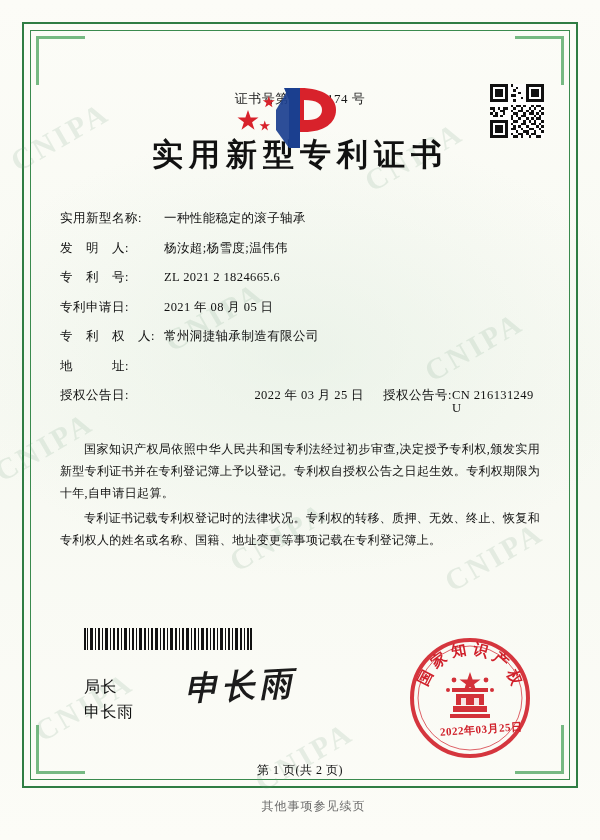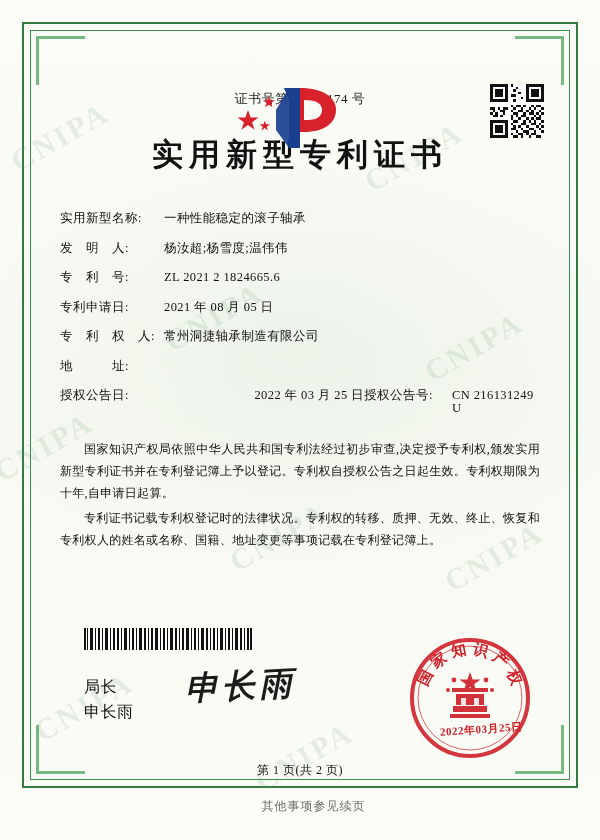--- a/index.html
+++ b/index.html
@@ -149,20 +149,21 @@
     flex: 1;
     letter-spacing: 0.4px;
   }
   .field-row.dual .field-value {
     flex: 0 0 200px;
     text-align: right;
   }
   .sub-label {
     flex: 0 0 88px;
     letter-spacing: 0.5px;
+    text-align: right;
   }
   .sub-value {
     flex: 1;
     letter-spacing: 0.4px;
   }
 
   .para {
     margin-top: 24px;
     font-size: 12px;
     line-height: 1.85;

